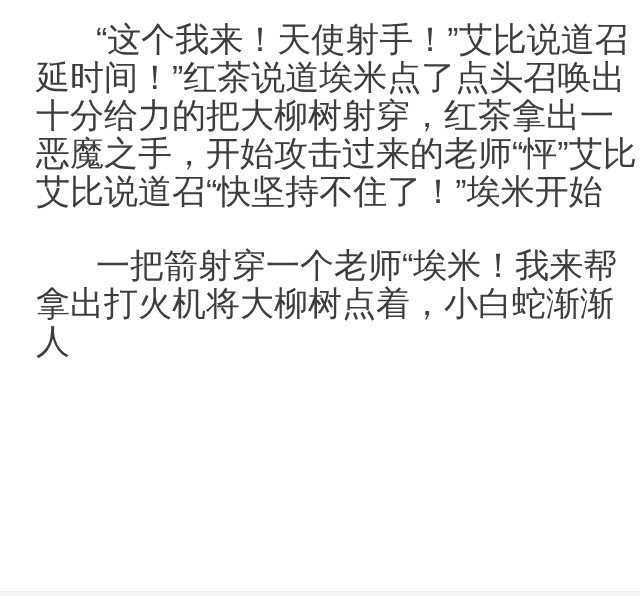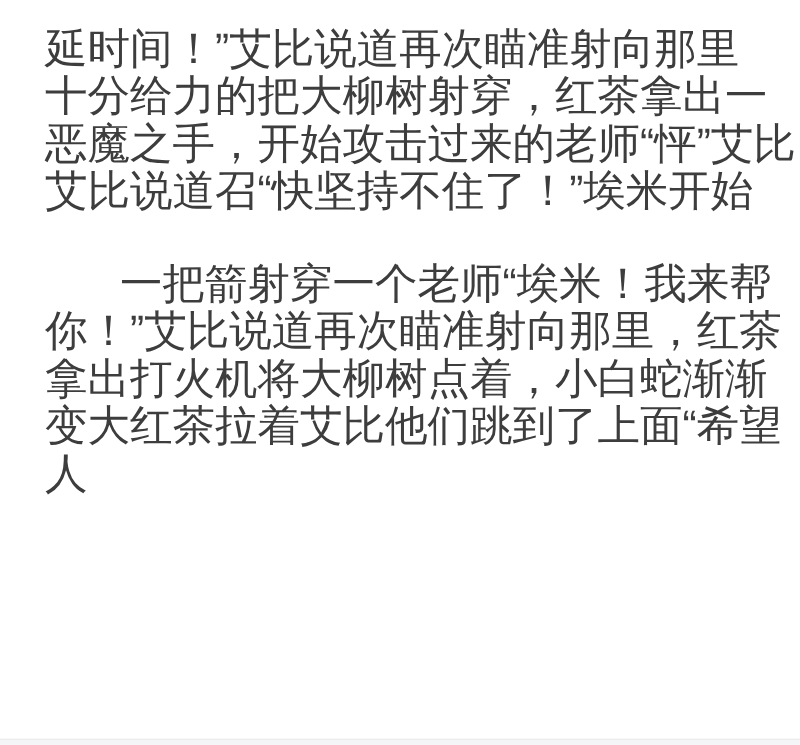--- a/index.html
+++ b/index.html
@@ -37,27 +37,26 @@
     height: 5px;
     background: #f4f5f6;
     border-top: 1px solid #ececec;
   }
 </style>
 </head>
 <body>
 
 <div class="article">
   <p class="para">
-    <span class="line">延时间！”艾比说道再次瞄准射向那里</span>
+    <span class="line indent">“这个我来！天使射手！”艾比说道召</span>
+    <span class="line">延时间！”红茶说道埃米点了点头召唤出</span>
     <span class="line">十分给力的把大柳树射穿，红茶拿出一</span>
     <span class="line">恶魔之手，开始攻击过来的老师“怦”艾比</span>
     <span class="line">艾比说道召“快坚持不住了！”埃米开始</span>
   </p>
   <p class="para para-2">
     <span class="line indent">一把箭射穿一个老师“埃米！我来帮</span>
-    <span class="line">你！”艾比说道再次瞄准射向那里，红茶</span>
     <span class="line">拿出打火机将大柳树点着，小白蛇渐渐</span>
-    <span class="line">变大红茶拉着艾比他们跳到了上面“希望</span>
     <span class="line">人</span>
   </p>
 </div>
 
 <div class="bottom-strip"></div>
 
 </body></html>

